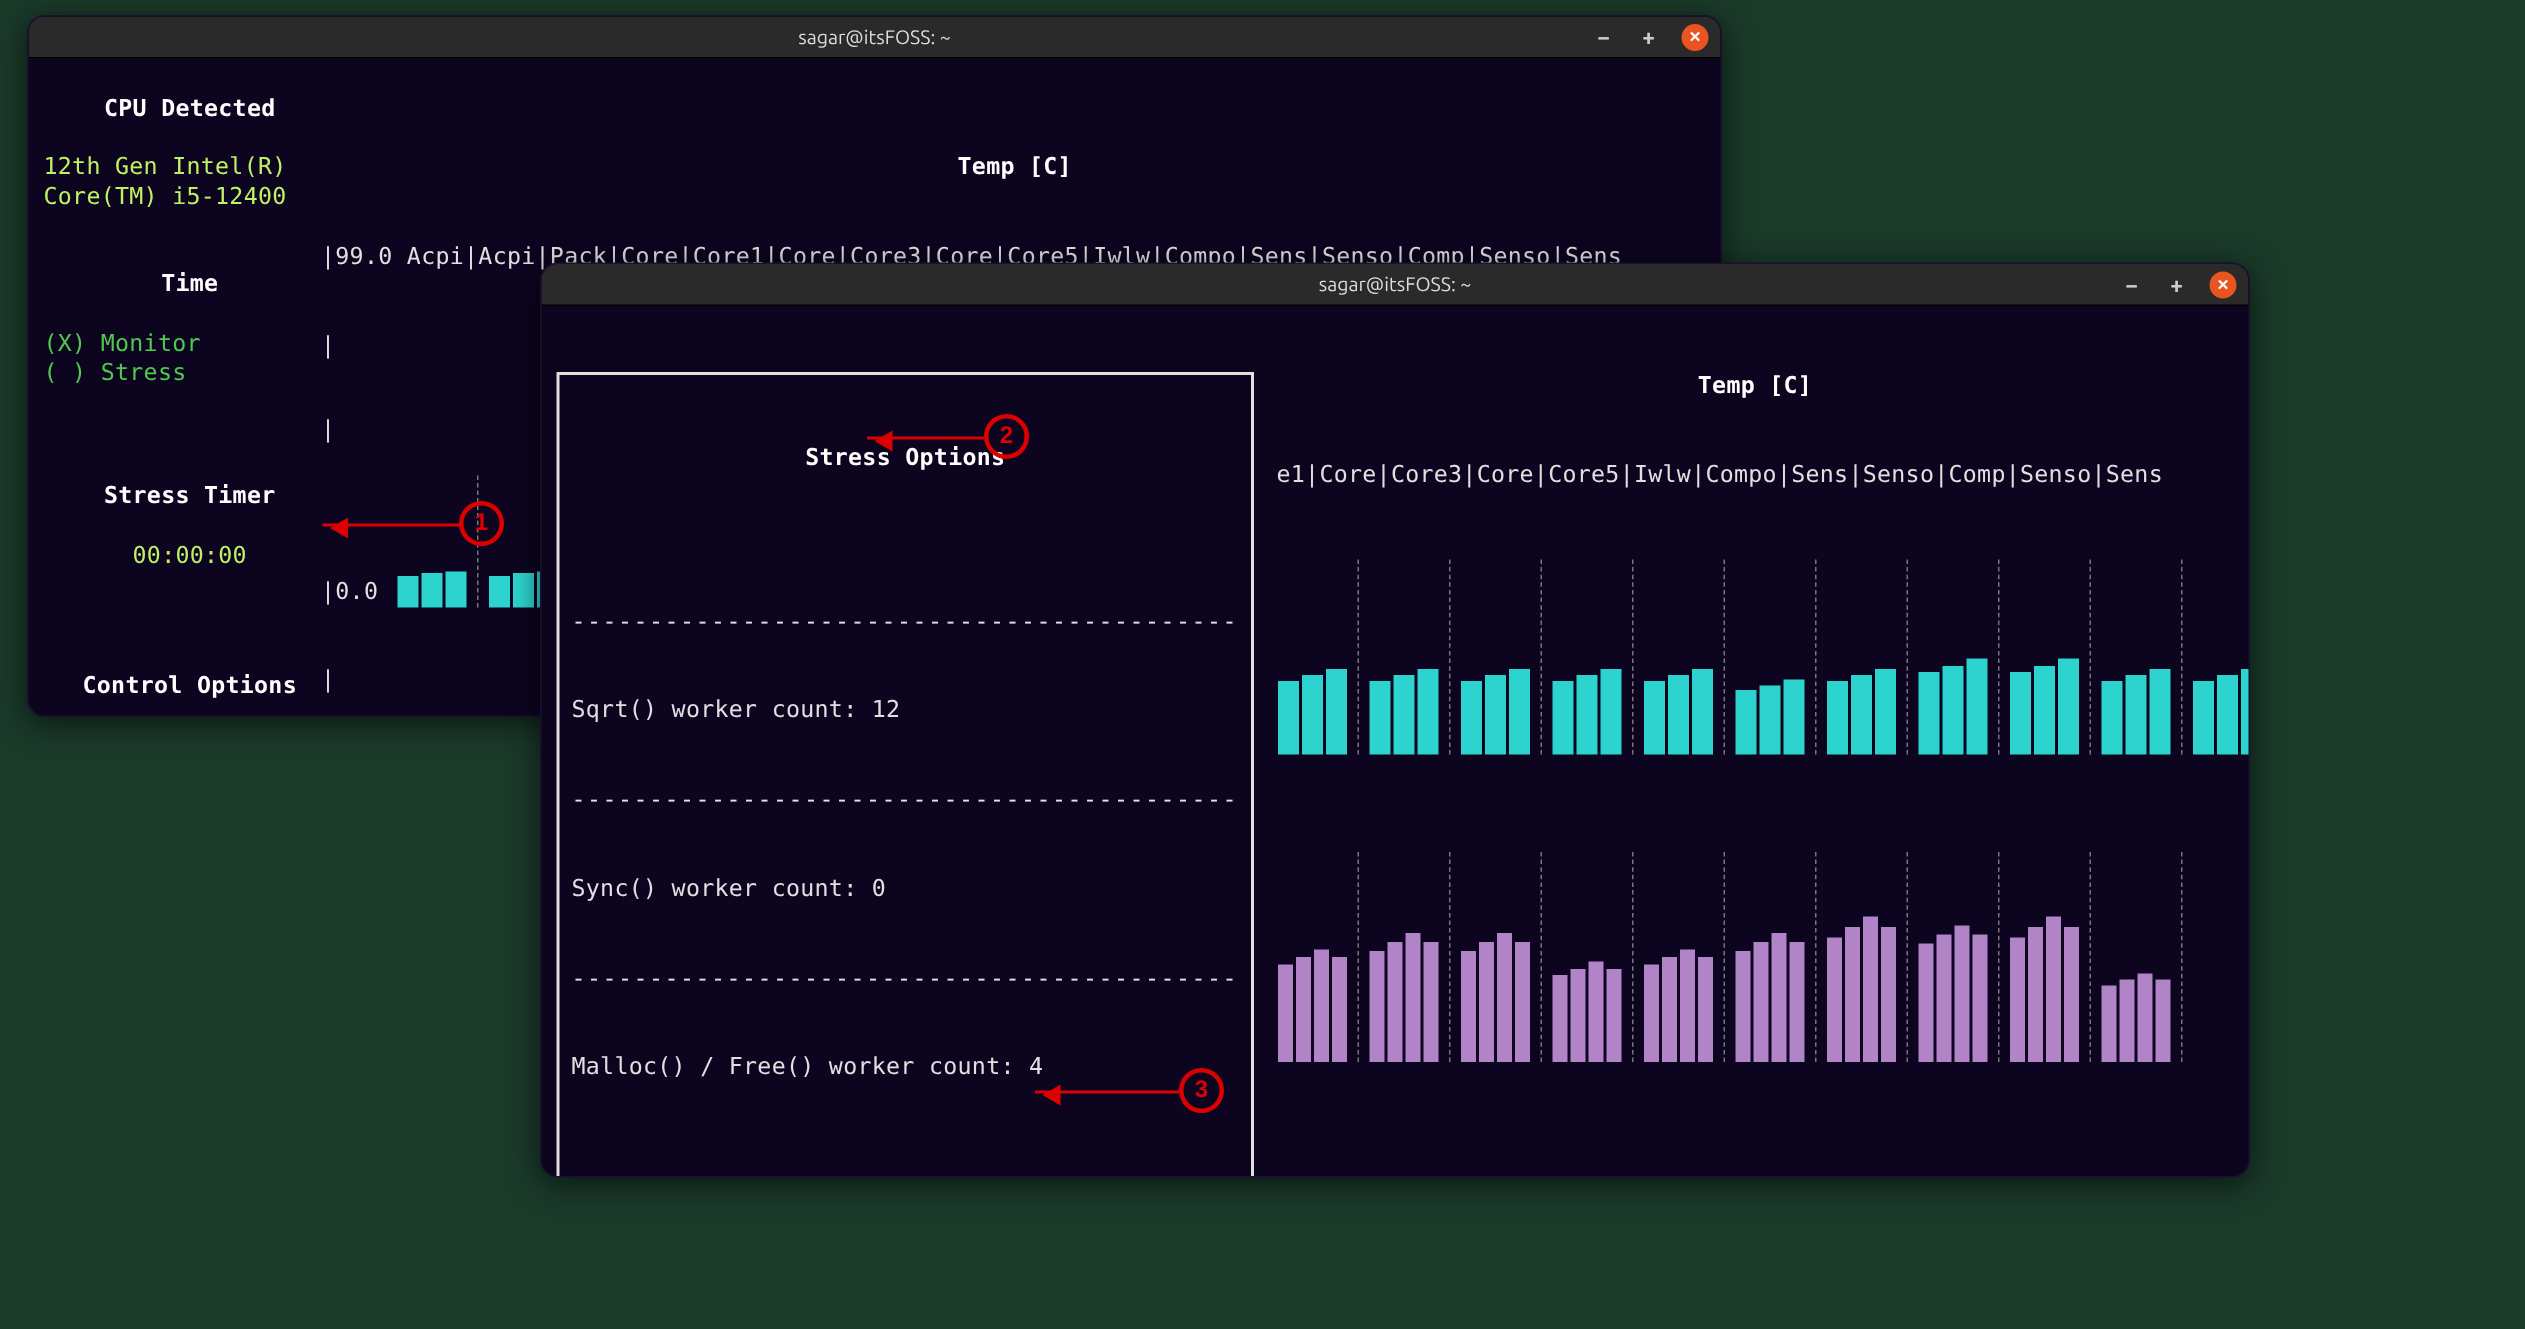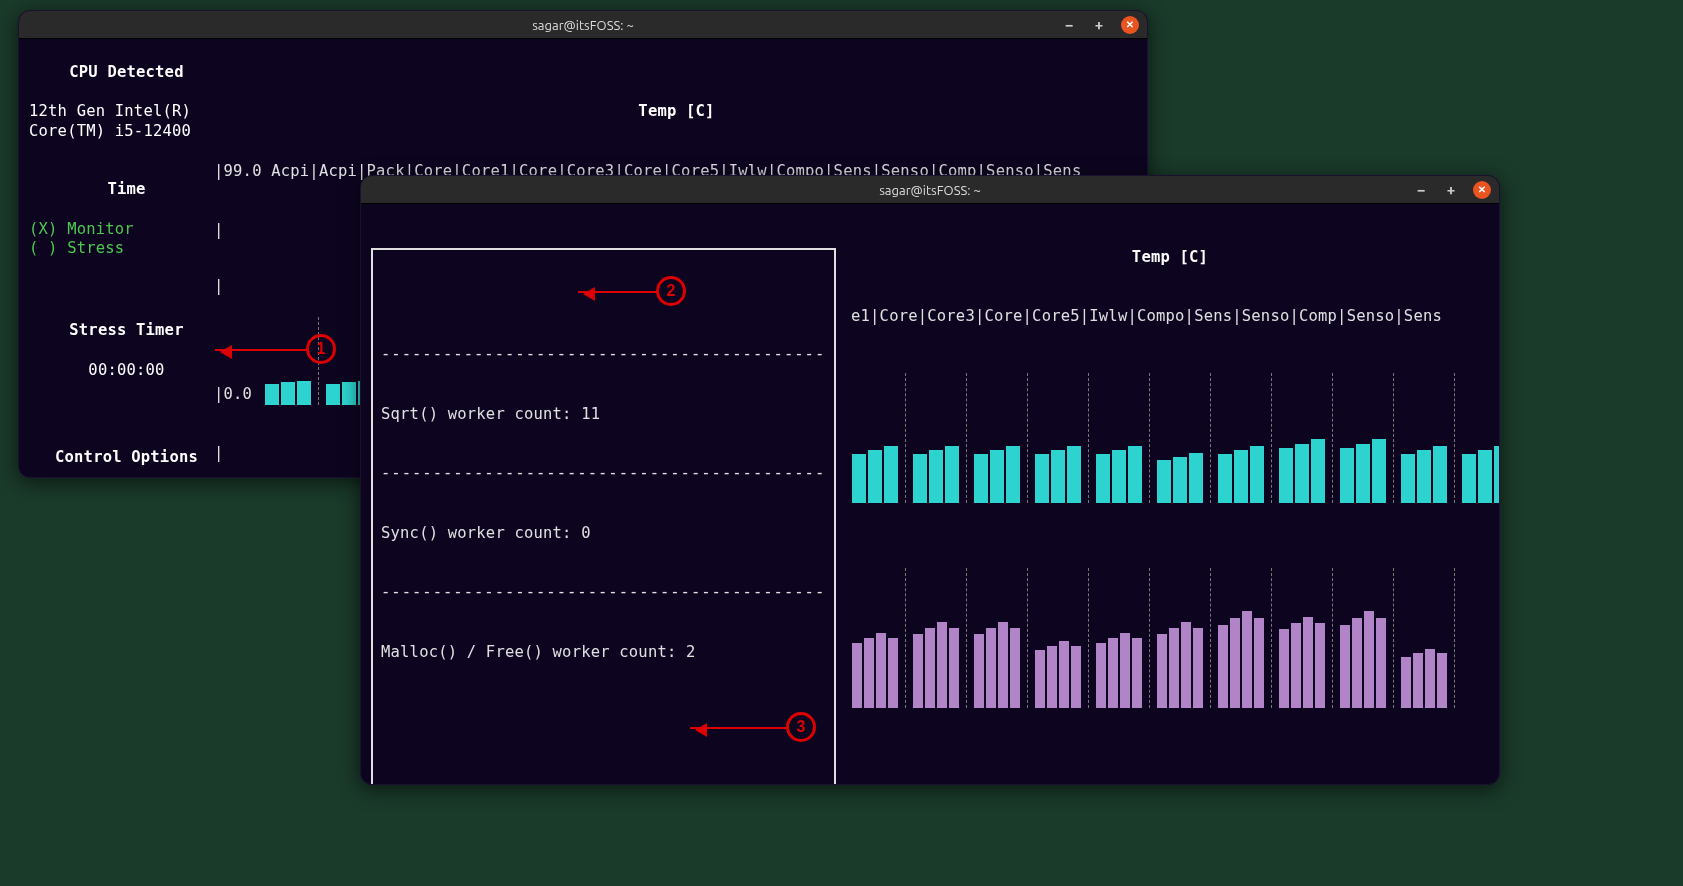--- a/index.html
+++ b/index.html
@@ -45,21 +45,21 @@
   .term {
     color: #e0e0e0;
     padding: 8px 12px;
     font-size: 15.5px;
     line-height: 1.28;
     white-space: pre;
     letter-spacing: 0.2px;
   }
   .white { color: #ffffff; font-weight: bold; }
   .green { color: #4ec94e; }
-  .dim { color: #ffffff; }
+  .dim { color: #bef264; }
   .bar { display:inline-block; vertical-align:bottom; margin:0 1px;}
   .cyan-bar { background:#2dd4cf; }
   .purple-bar { background:#b084c7; }
   .sep { color:#e0e0e0; }
   .dialog {
     position: absolute;
     border: 2px solid #e0e0e0;
     background: #0d0520;
     top: 44px;
     left: 10px;
@@ -175,27 +175,28 @@
 
       <div id="w2-freq-bars" style="height:140px; display:flex; align-items:flex-end; gap:3px; margin-top:6px;"><div style="display: inline-flex; align-items: flex-end; height: 140px;"><div class="bar purple-bar" style="width: 10px; height: 64.75px;"></div><div class="bar purple-bar" style="width: 10px; height: 70px;"></div><div class="bar purple-bar" style="width: 10px; height: 75.25px;"></div><div class="bar purple-bar" style="width: 10px; height: 70px;"></div></div><div style="width: 1px; height: 140px; border-left: 1px dashed rgb(119, 119, 119); margin: 0px 3px;"></div><div style="display: inline-flex; align-items: flex-end; height: 140px;"><div class="bar purple-bar" style="width: 10px; height: 74px;"></div><div class="bar purple-bar" style="width: 10px; height: 80px;"></div><div class="bar purple-bar" style="width: 10px; height: 86px;"></div><div class="bar purple-bar" style="width: 10px; height: 80px;"></div></div><div style="width: 1px; height: 140px; border-left: 1px dashed rgb(119, 119, 119); margin: 0px 3px;"></div><div style="display: inline-flex; align-items: flex-end; height: 140px;"><div class="bar purple-bar" style="width: 10px; height: 74px;"></div><div class="bar purple-bar" style="width: 10px; height: 80px;"></div><div class="bar purple-bar" style="width: 10px; height: 86px;"></div><div class="bar purple-bar" style="width: 10px; height: 80px;"></div></div><div style="width: 1px; height: 140px; border-left: 1px dashed rgb(119, 119, 119); margin: 0px 3px;"></div><div style="display: inline-flex; align-items: flex-end; height: 140px;"><div class="bar purple-bar" style="width: 10px; height: 57.8125px;"></div><div class="bar purple-bar" style="width: 10px; height: 62.5px;"></div><div class="bar purple-bar" style="width: 10px; height: 67.1875px;"></div><div class="bar purple-bar" style="width: 10px; height: 62.5px;"></div></div><div style="width: 1px; height: 140px; border-left: 1px dashed rgb(119, 119, 119); margin: 0px 3px;"></div><div style="display: inline-flex; align-items: flex-end; height: 140px;"><div class="bar purple-bar" style="width: 10px; height: 64.75px;"></div><div class="bar purple-bar" style="width: 10px; height: 70px;"></div><div class="bar purple-bar" style="width: 10px; height: 75.25px;"></div><div class="bar purple-bar" style="width: 10px; height: 70px;"></div></div><div style="width: 1px; height: 140px; border-left: 1px dashed rgb(119, 119, 119); margin: 0px 3px;"></div><div style="display: inline-flex; align-items: flex-end; height: 140px;"><div class="bar purple-bar" style="width: 10px; height: 74px;"></div><div class="bar purple-bar" style="width: 10px; height: 80px;"></div><div class="bar purple-bar" style="width: 10px; height: 86px;"></div><div class="bar purple-bar" style="width: 10px; height: 80px;"></div></div><div style="width: 1px; height: 140px; border-left: 1px dashed rgb(119, 119, 119); margin: 0px 3px;"></div><div style="display: inline-flex; align-items: flex-end; height: 140px;"><div class="bar purple-bar" style="width: 10px; height: 83.25px;"></div><div class="bar purple-bar" style="width: 10px; height: 90px;"></div><div class="bar purple-bar" style="width: 10px; height: 96.75px;"></div><div class="bar purple-bar" style="width: 10px; height: 90px;"></div></div><div style="width: 1px; height: 140px; border-left: 1px dashed rgb(119, 119, 119); margin: 0px 3px;"></div><div style="display: inline-flex; align-items: flex-end; height: 140px;"><div class="bar purple-bar" style="width: 10px; height: 78.625px;"></div><div class="bar purple-bar" style="width: 10px; height: 85px;"></div><div class="bar purple-bar" style="width: 10px; height: 91.375px;"></div><div class="bar purple-bar" style="width: 10px; height: 85px;"></div></div><div style="width: 1px; height: 140px; border-left: 1px dashed rgb(119, 119, 119); margin: 0px 3px;"></div><div style="display: inline-flex; align-items: flex-end; height: 140px;"><div class="bar purple-bar" style="width: 10px; height: 83.25px;"></div><div class="bar purple-bar" style="width: 10px; height: 90px;"></div><div class="bar purple-bar" style="width: 10px; height: 96.75px;"></div><div class="bar purple-bar" style="width: 10px; height: 90px;"></div></div><div style="width: 1px; height: 140px; border-left: 1px dashed rgb(119, 119, 119); margin: 0px 3px;"></div><div style="display: inline-flex; align-items: flex-end; height: 140px;"><div class="bar purple-bar" style="width: 10px; height: 50.875px;"></div><div class="bar purple-bar" style="width: 10px; height: 55px;"></div><div class="bar purple-bar" style="width: 10px; height: 59.125px;"></div><div class="bar purple-bar" style="width: 10px; height: 55px;"></div></div><div style="width: 1px; height: 140px; border-left: 1px dashed rgb(119, 119, 119); margin: 0px 3px;"></div></div>
 
       
       
       
     </div>
 
     
     <div class="dialog">
+      <div style="text-align:center;" class="white">Stress Options</div>
       <div style="height:10px;"></div>
       <div class="dashline">------------------------------------------------</div>
-      <div>Sqrt() worker count: 11</div>
+      <div>Sqrt() worker count: 12</div>
       <div class="dashline">------------------------------------------------</div>
       <div>Sync() worker count: 0</div>
       <div class="dashline">------------------------------------------------</div>
-      <div>Malloc() / Free() worker count: 2</div>
+      <div>Malloc() / Free() worker count: 4</div>
       
       
       
       
       
       
       
       
       
       

